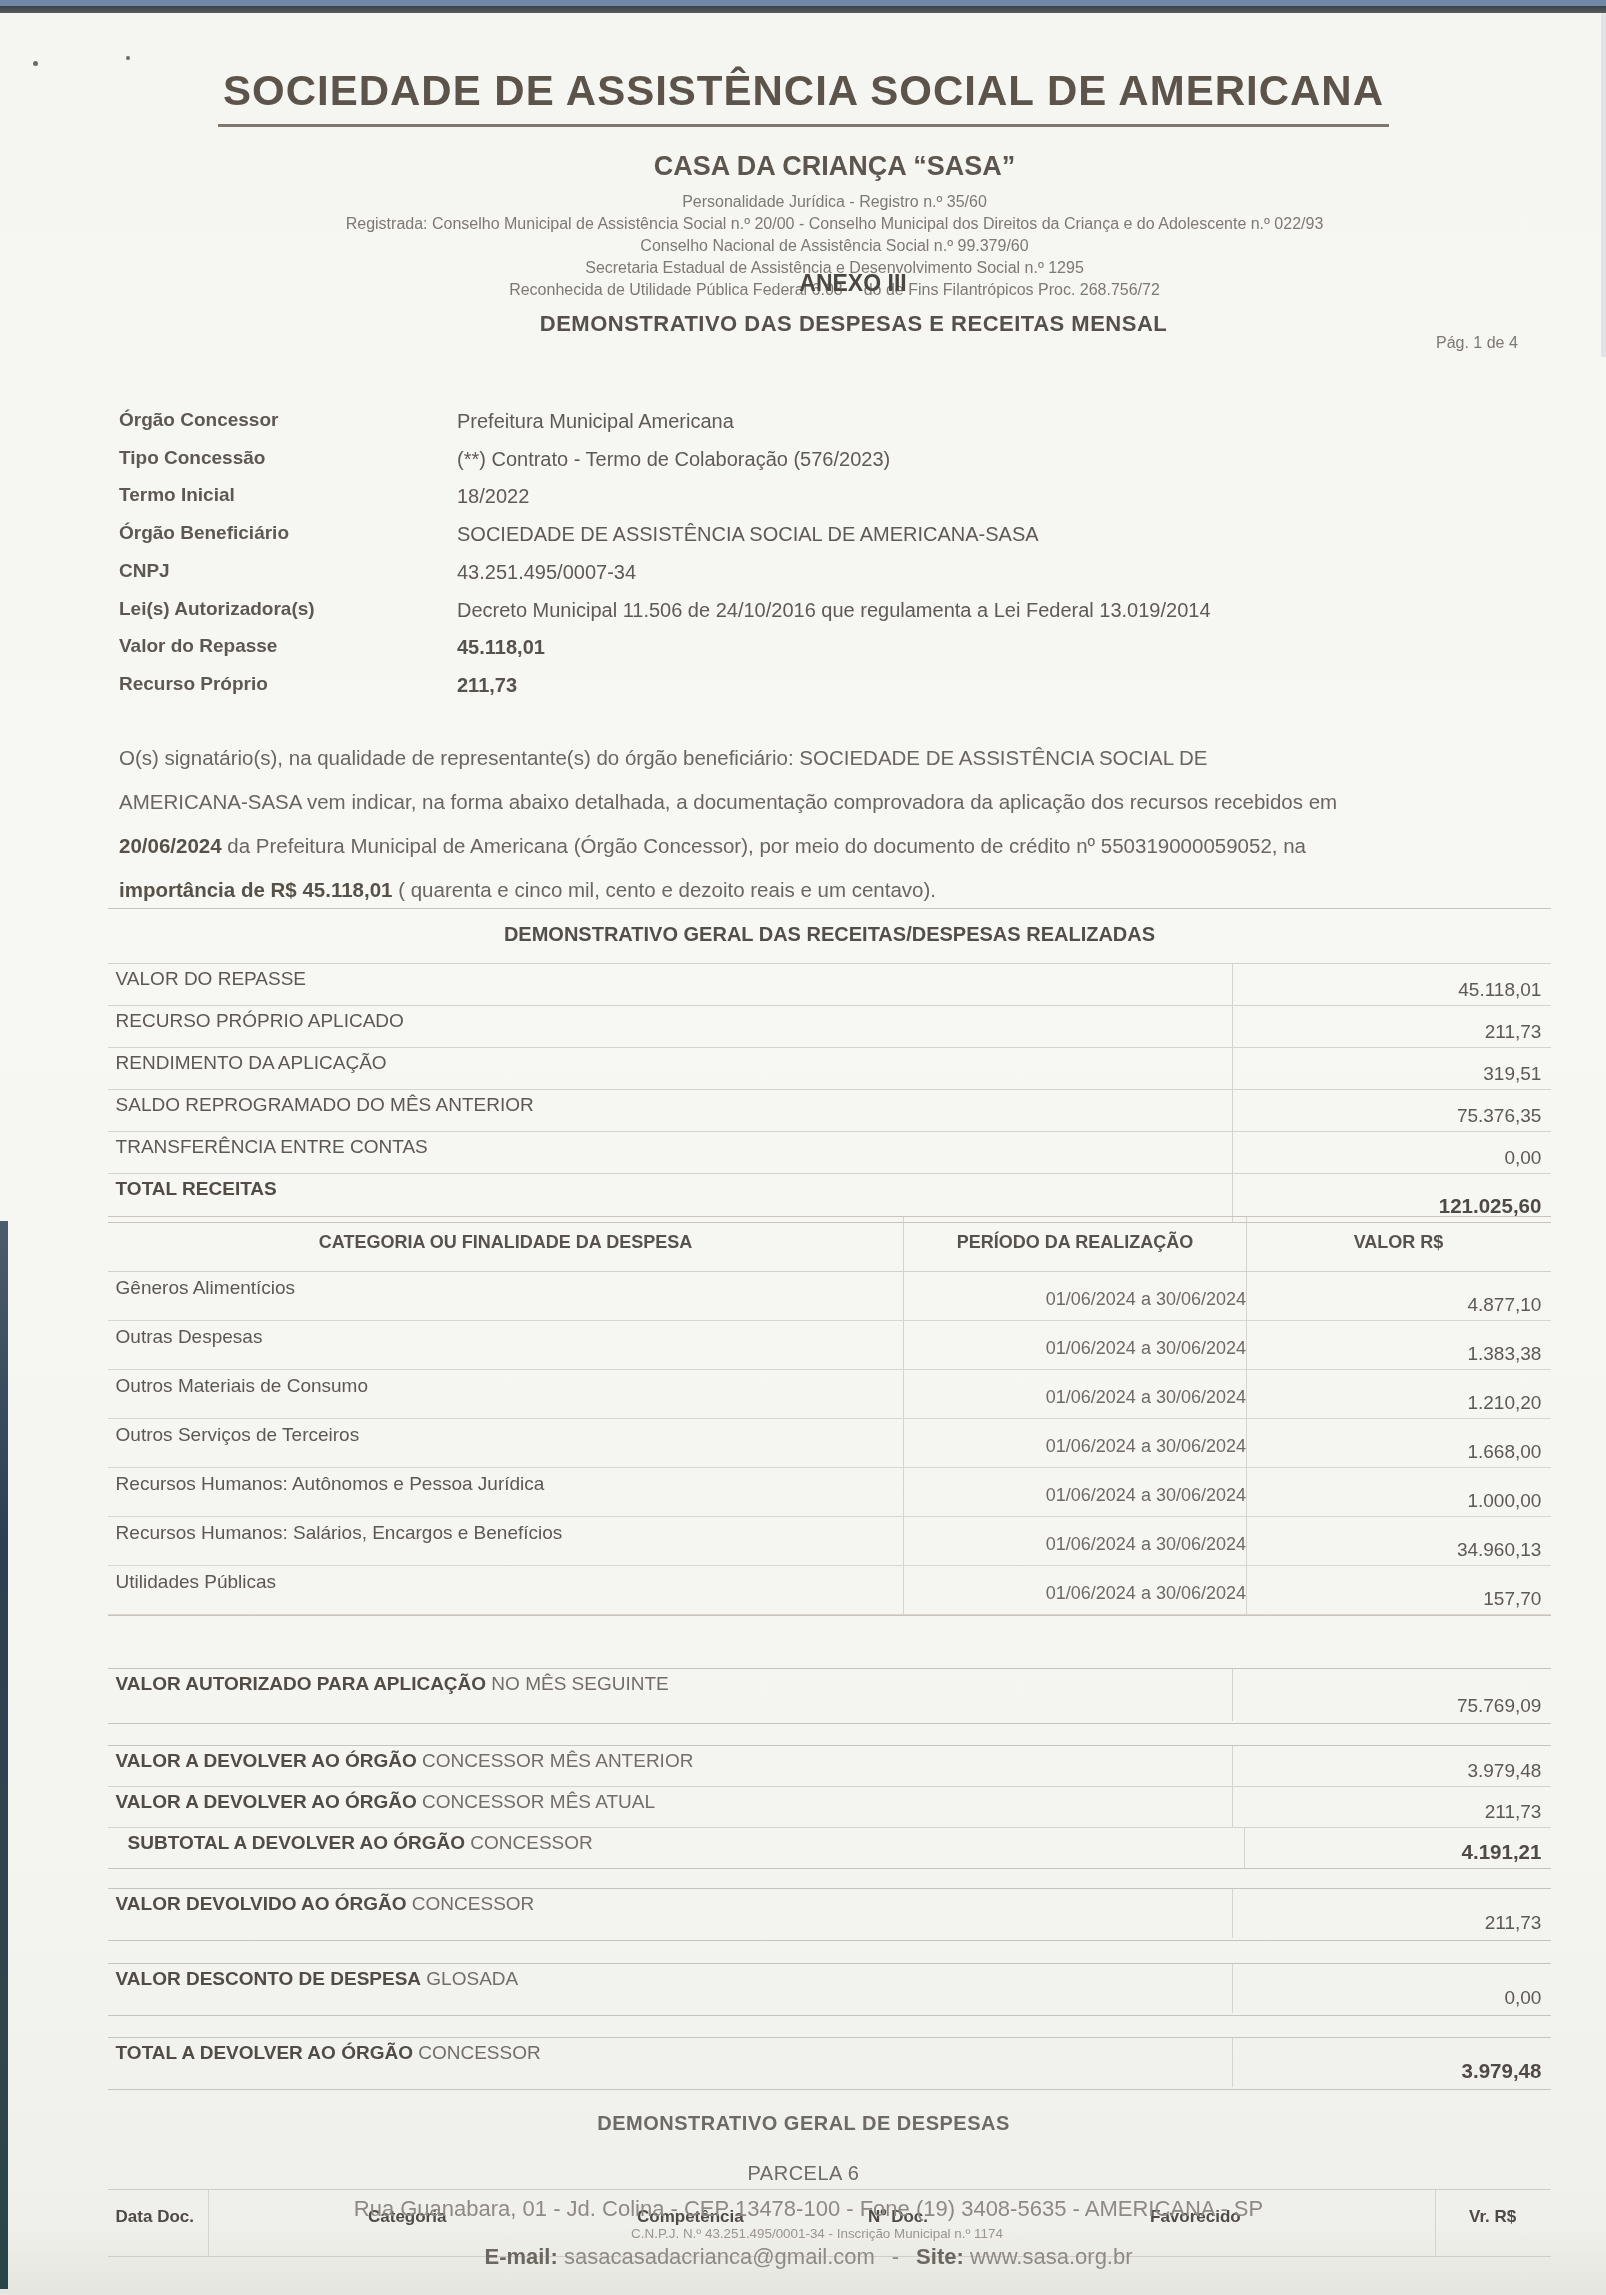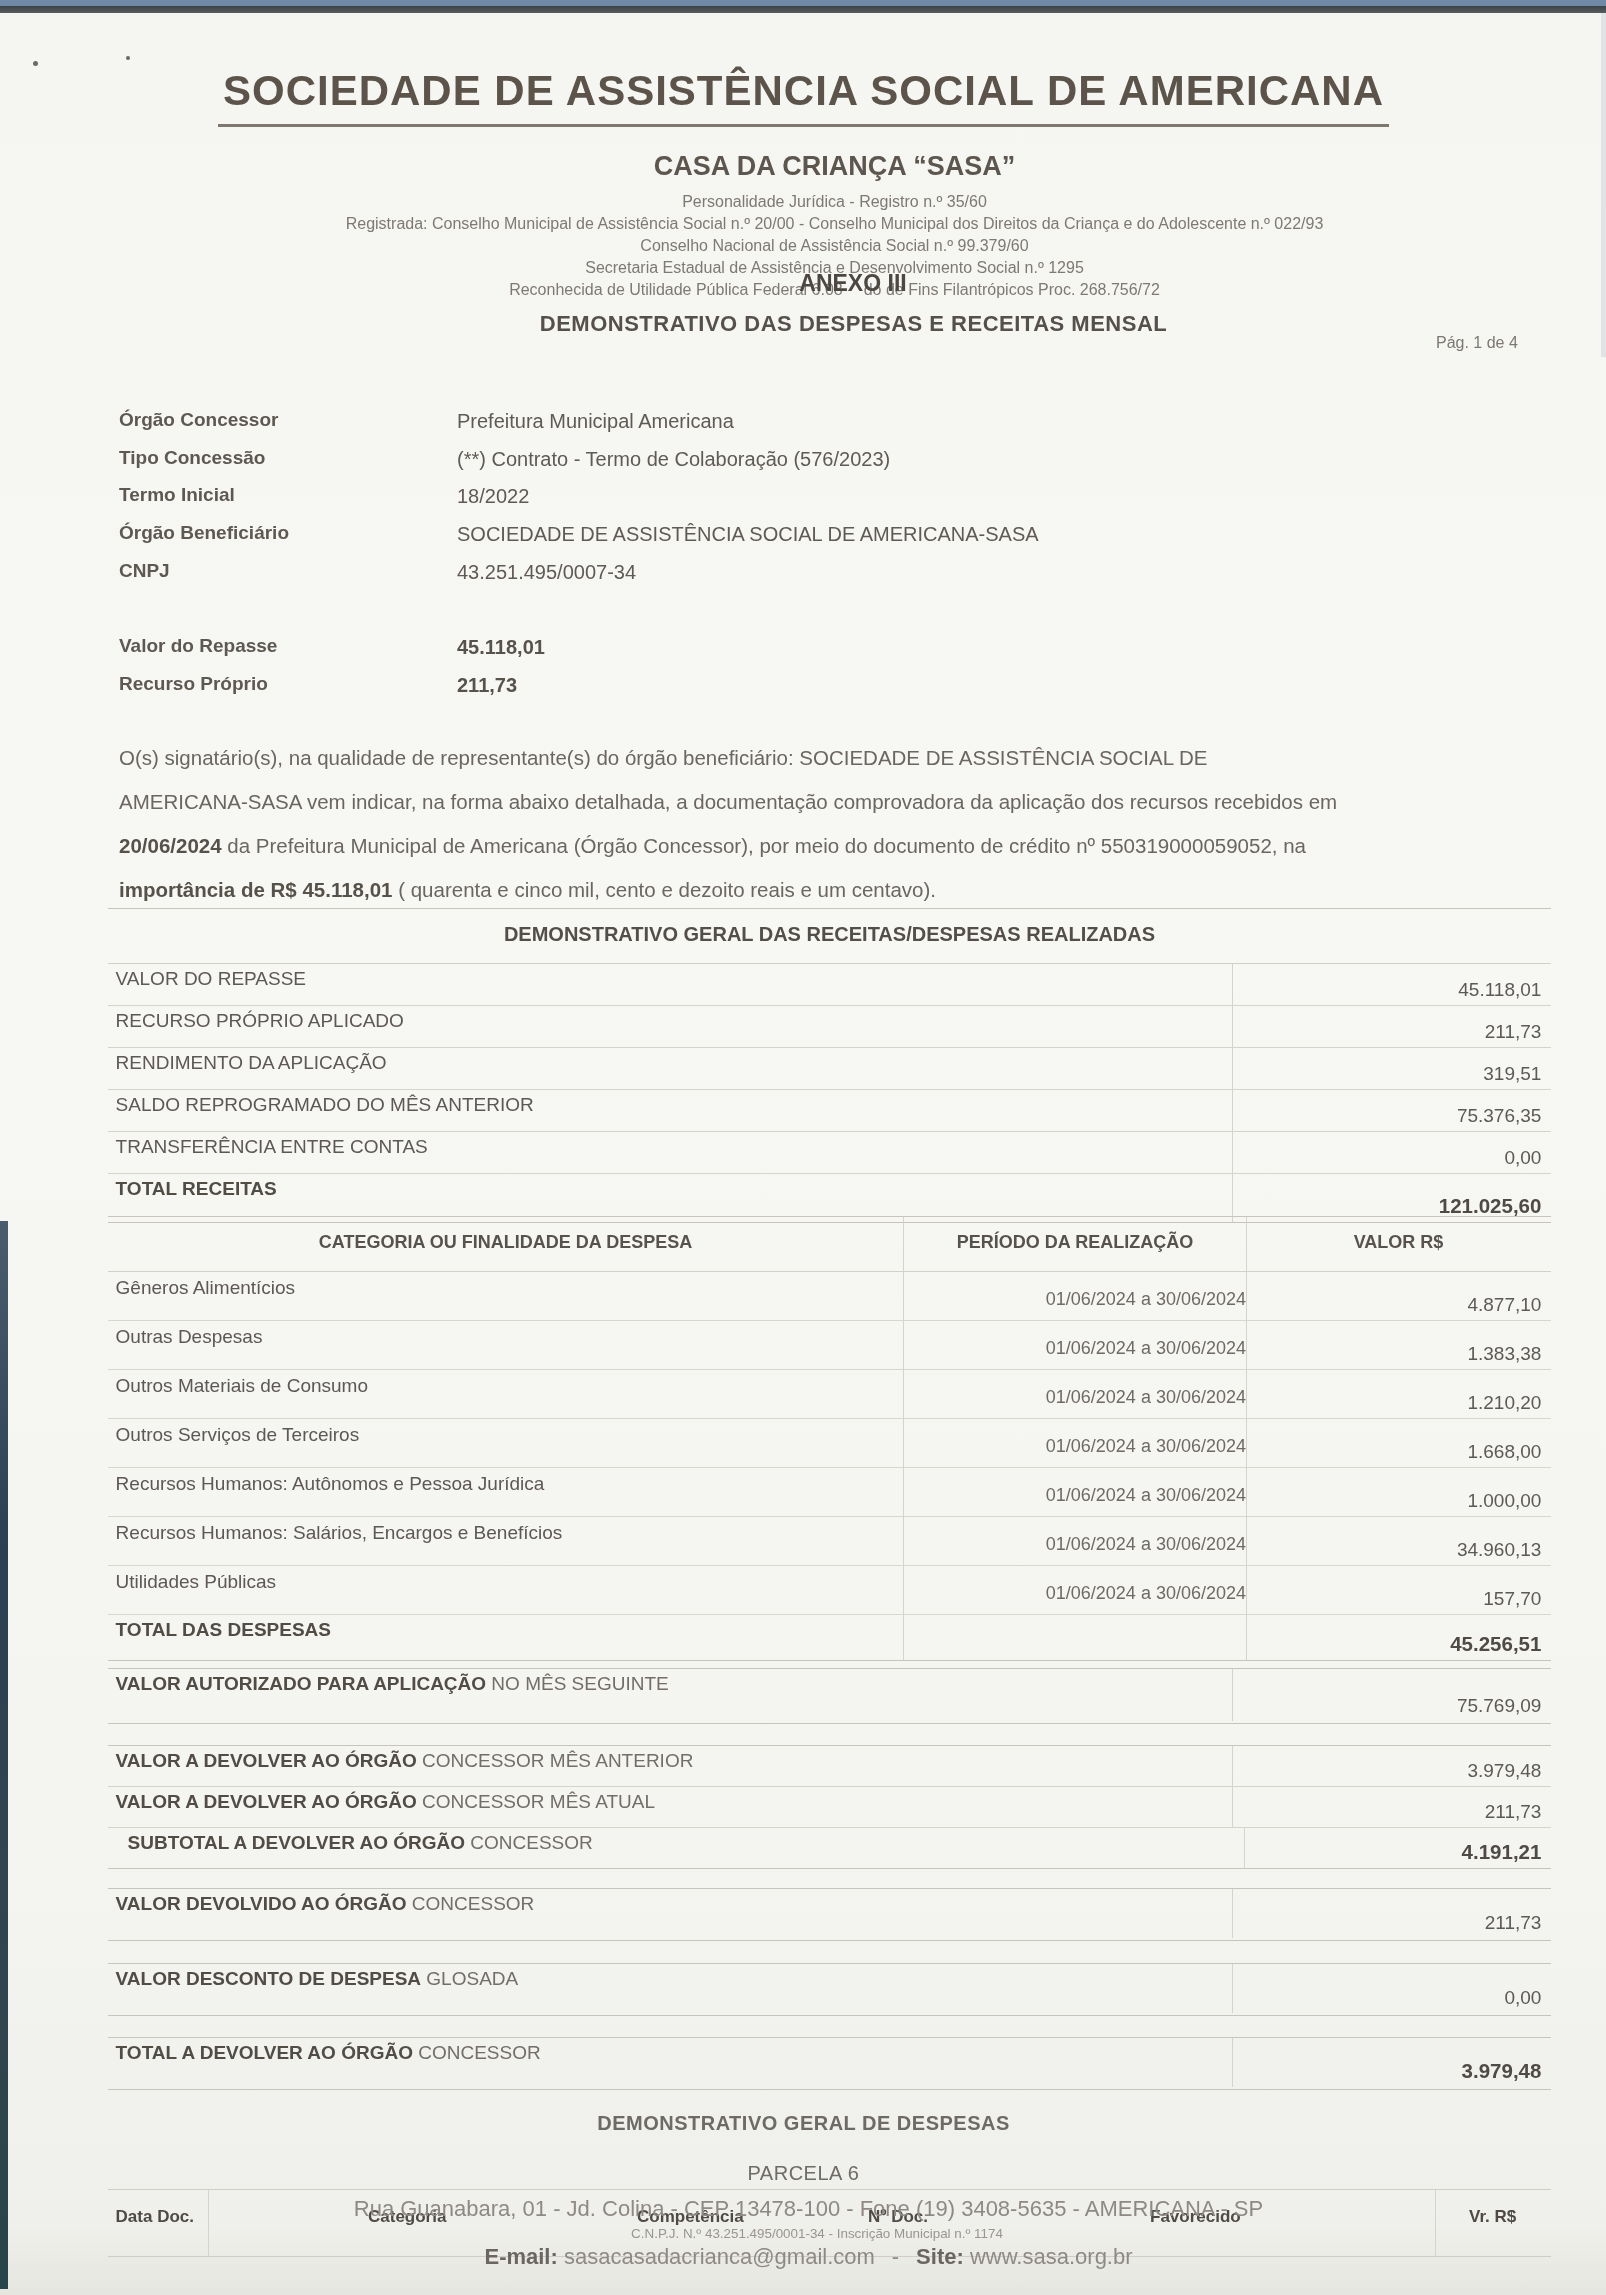--- a/index.html
+++ b/index.html
@@ -119,20 +119,24 @@
         <span class="kv-value">18/2022</span>
       </div>
       <div class="kv-row" style="top: 113px;">
         <span class="kv-label">Órgão Beneficiário</span>
         <span class="kv-value">SOCIEDADE DE ASSISTÊNCIA SOCIAL DE AMERICANA-SASA</span>
       </div>
       <div class="kv-row" style="top: 151px;">
         <span class="kv-label">CNPJ</span>
         <span class="kv-value">43.251.495/0007-34</span>
       </div>
+      <div class="kv-row" style="top: 189px;">
+        <span class="kv-label">Lei(s) Autorizadora(s)</span>
+        <span class="kv-value">Decreto Municipal 11.506 de 24/10/2016 que regulamenta a Lei Federal 13.019/2014</span>
+      </div>
       <div class="kv-row" style="top: 226px;">
         <span class="kv-label">Valor do Repasse</span>
         <span class="kv-value bold">45.118,01</span>
       </div>
       <div class="kv-row" style="top: 264px;">
         <span class="kv-label">Recurso Próprio</span>
         <span class="kv-value bold">211,73</span>
       </div>
     </div>
 
@@ -210,24 +214,20 @@
           <span class="d-cat">Recursos Humanos: Salários, Encargos e Benefícios</span>
           <span class="d-per">01/06/2024 a 30/06/2024</span>
           <span class="d-val">34.960,13</span>
         </div>
         <div class="d-row">
           <span class="d-cat">Utilidades Públicas</span>
           <span class="d-per">01/06/2024 a 30/06/2024</span>
           <span class="d-val">157,70</span>
         </div>
       </div>
-    <div class="d-total">
-      <span class="t-label"><b>TOTAL DAS DESPESAS</b></span>
-      <span class="t-value bold">45.256,51</span>
-    </div>
     <div class="vsep" style="left:795px;top:55px;"></div>
     <div class="vsep" style="left:1138px;top:55px;"></div>
   </div>
 
   <div class="abs tbl" id="r-autorizado" style="top:1668px;height:54px;">
       <div class="t-row" style="height: 52px;">
         <span class="t-label"><b>VALOR AUTORIZADO PARA APLICAÇÃO</b><span class="lite"> NO MÊS SEGUINTE</span></span>
         <span class="t-value">75.769,09</span>
         <div class="vsep" style="left: 1124px;"></div>
       </div>

